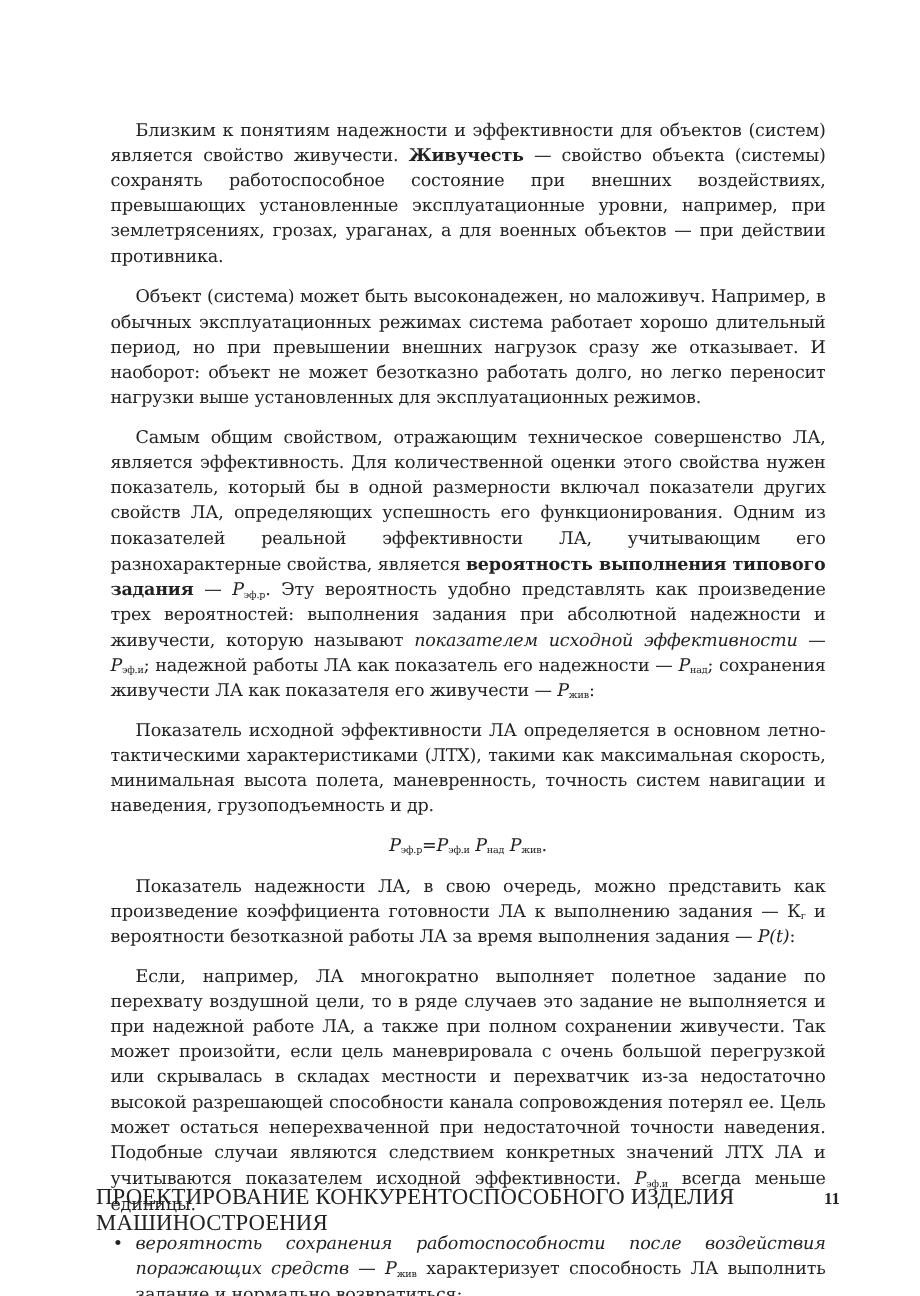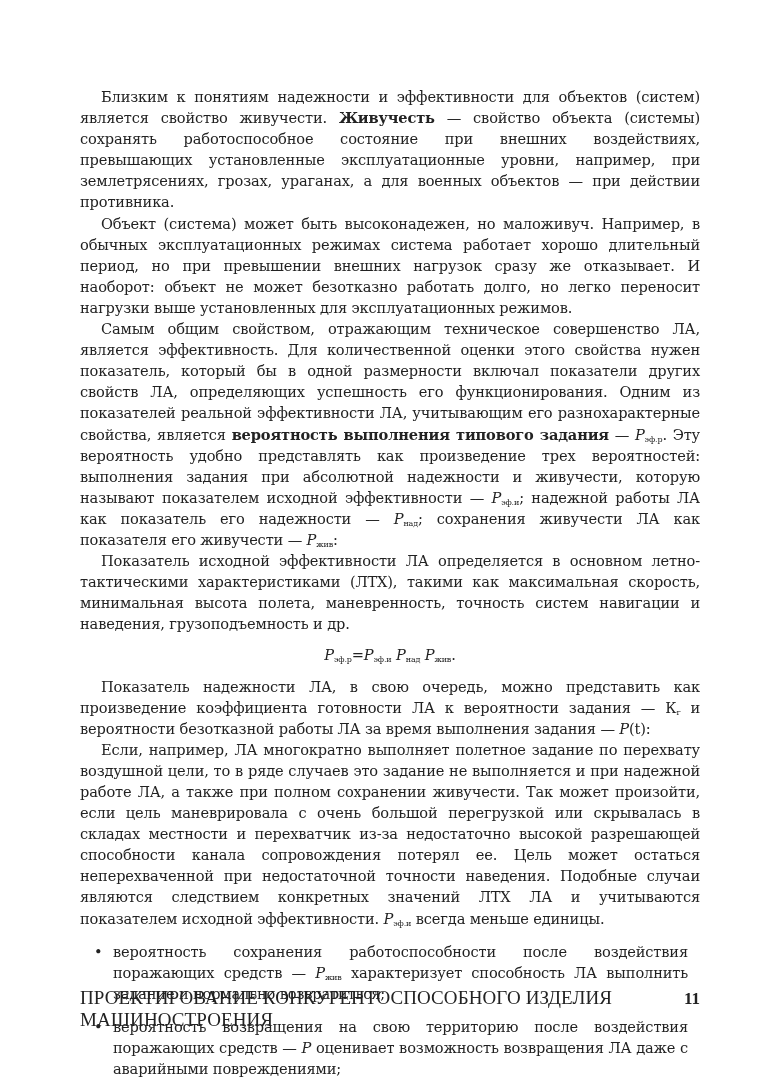--- a/index.html
+++ b/index.html
@@ -3,51 +3,51 @@
 <meta charset="utf-8">
 <style>
   html, body { margin: 0; padding: 0; background: #ffffff; }
   body { width: 767px; height: 1080px; position: relative; overflow: hidden; }
   .page {
     position: absolute; left: 80px; top: 86px; width: 620px;
     font-family: "DejaVu Serif", "Liberation Serif", serif;
     font-size: 14.6px; line-height: 21.1px; color: #222;
     text-align: justify; letter-spacing: -0.15px;
   }
-  .p { margin: 0; text-indent: 21px; }
+  .p { margin: 12px; text-indent: 21px; }
   .b { font-weight: bold; }
-  .i { }
+  .i { font-style: italic; }
   .P { font-style: italic; }
   sub { font-size: 8px; line-height: 0; vertical-align: -2px; font-style: normal; }
   .formula { text-align: center; text-indent: 0; margin: 10px 0 10px 0; }
   .bul { margin: 12px; padding-left: 21px; position: relative; text-indent: 0; }
   .bul::before { content: "•"; position: absolute; left: 2px; top: 0; }
   .footer {
     position: absolute; left: 80px; top: 987px; width: 620px;
     font-family: "Liberation Serif", "DejaVu Serif", serif;
     display: flex; justify-content: space-between; align-items: baseline; color: #222;
   }
   .footer .t { font-size: 19px; letter-spacing: 0.1px; }
-  .footer .n { font-size: 17px; font-weight: bold; }
+  .footer .n { font-size: 14px; font-weight: bold; }
 </style>
 </head>
 <body>
 
 <div class="page">
   <p class="p"><span>Близким к понятиям надежности и эффективности для объектов (систем) является свойство живучести. </span><span class="b">Живучесть</span><span> — свойство объекта (системы) сохранять работоспособное состояние при внешних воздействиях, превышающих установленные эксплуатационные уровни, например, при землетрясениях, грозах, ураганах, а для военных объектов — при действии противника.</span></p>
 
   <p class="p">Объект (система) может быть высоконадежен, но маложивуч. Например, в обычных эксплуатационных режимах система работает хорошо длительный период, но при превышении внешних нагрузок сразу же отказывает. И наоборот: объект не может безотказно работать долго, но легко переносит нагрузки выше установленных для эксплуатационных режимов.</p>
 
   <p class="p"><span>Самым общим свойством, отражающим техническое совершенство ЛА, является эффективность. Для количественной оценки этого свойства нужен показатель, который бы в одной размерности включал показатели других свойств ЛА, определяющих успешность его функционирования. Одним из показателей реальной эффективности ЛА, учитывающим его разнохарактерные свойства, является </span><span class="b">вероятность выполнения типового задания</span><span> — </span><span class="P">P</span><sub>эф.р</sub><span>. Эту вероятность удобно представлять как произведение трех вероятностей: выполнения задания при абсолютной надежности и живучести, которую называют </span><span class="i">показателем исходной эффективности</span><span> — </span><span class="P">P</span><sub>эф.и</sub><span>; надежной работы ЛА как показатель его надежности — </span><span class="P">P</span><sub>над</sub><span>; сохранения живучести ЛА как показателя его живучести — </span><span class="P">P</span><sub>жив</sub><span>:</span></p>
 
   <p class="p">Показатель исходной эффективности ЛА определяется в основном летно-тактическими характеристиками (ЛТХ), такими как максимальная скорость, минимальная высота полета, маневренность, точность систем навигации и наведения, грузоподъемность и др.</p>
 
   <p class="p formula"><span class="P">P</span><sub>эф.р</sub><span>=</span><span class="P">P</span><sub>эф.и</sub> <span class="P">P</span><sub>над</sub> <span class="P">P</span><sub>жив</sub><span>.</span></p>
 
-  <p class="p"><span>Показатель надежности ЛА, в свою очередь, можно представить как произведение коэффициента готовности ЛА к вероятности задания — К</span><sub>г</sub><span> и вероятности безотказной работы ЛА за время выполнения задания — </span><span class="P">P</span><span class="i">(t)</span><span>:</span></p>
+  <p class="p"><span>Показатель надежности ЛА, в свою очередь, можно представить как произведение коэффициента готовности ЛА к выполнению задания — К</span><sub>г</sub><span> и вероятности безотказной работы ЛА за время выполнения задания — </span><span class="P">P</span><span class="i">(t)</span><span>:</span></p>
 
 
   <p class="p"><span>Если, например, ЛА многократно выполняет полетное задание по перехвату воздушной цели, то в ряде случаев это задание не выполняется и при надежной работе ЛА, а также при полном сохранении живучести. Так может произойти, если цель маневрировала с очень большой перегрузкой или скрывалась в складах местности и перехватчик из-за недостаточно высокой разрешающей способности канала сопровождения потерял ее. Цель может остаться неперехваченной при недостаточной точности наведения. Подобные случаи являются следствием конкретных значений ЛТХ ЛА и учитываются показателем исходной эффективности. </span><span class="P">P</span><sub>эф.и</sub><span> всегда меньше единицы.</span></p>
 
 
   <p class="bul"><span class="i">вероятность сохранения работоспособности после воздействия поражающих средств</span><span> — </span><span class="P">P</span><sub>жив</sub><span> характеризует способность ЛА выполнить задание и нормально возвратиться;</span></p>
 
   <p class="bul"><span class="i">вероятность возвращения на свою территорию после воздействия поражающих средств</span><span> — </span><span class="P">P</span><span> оценивает возможность возвращения ЛА даже с аварийными повреждениями;</span></p>
 </div>
 

